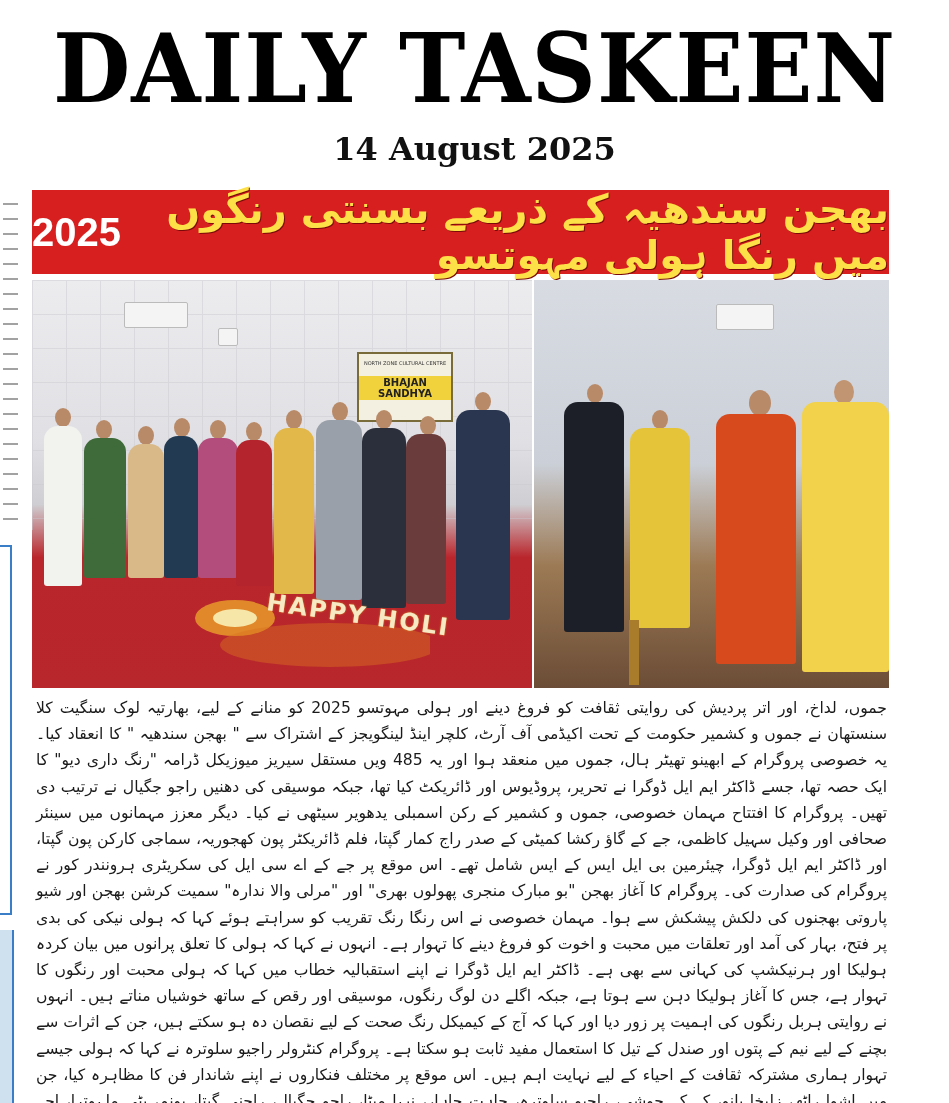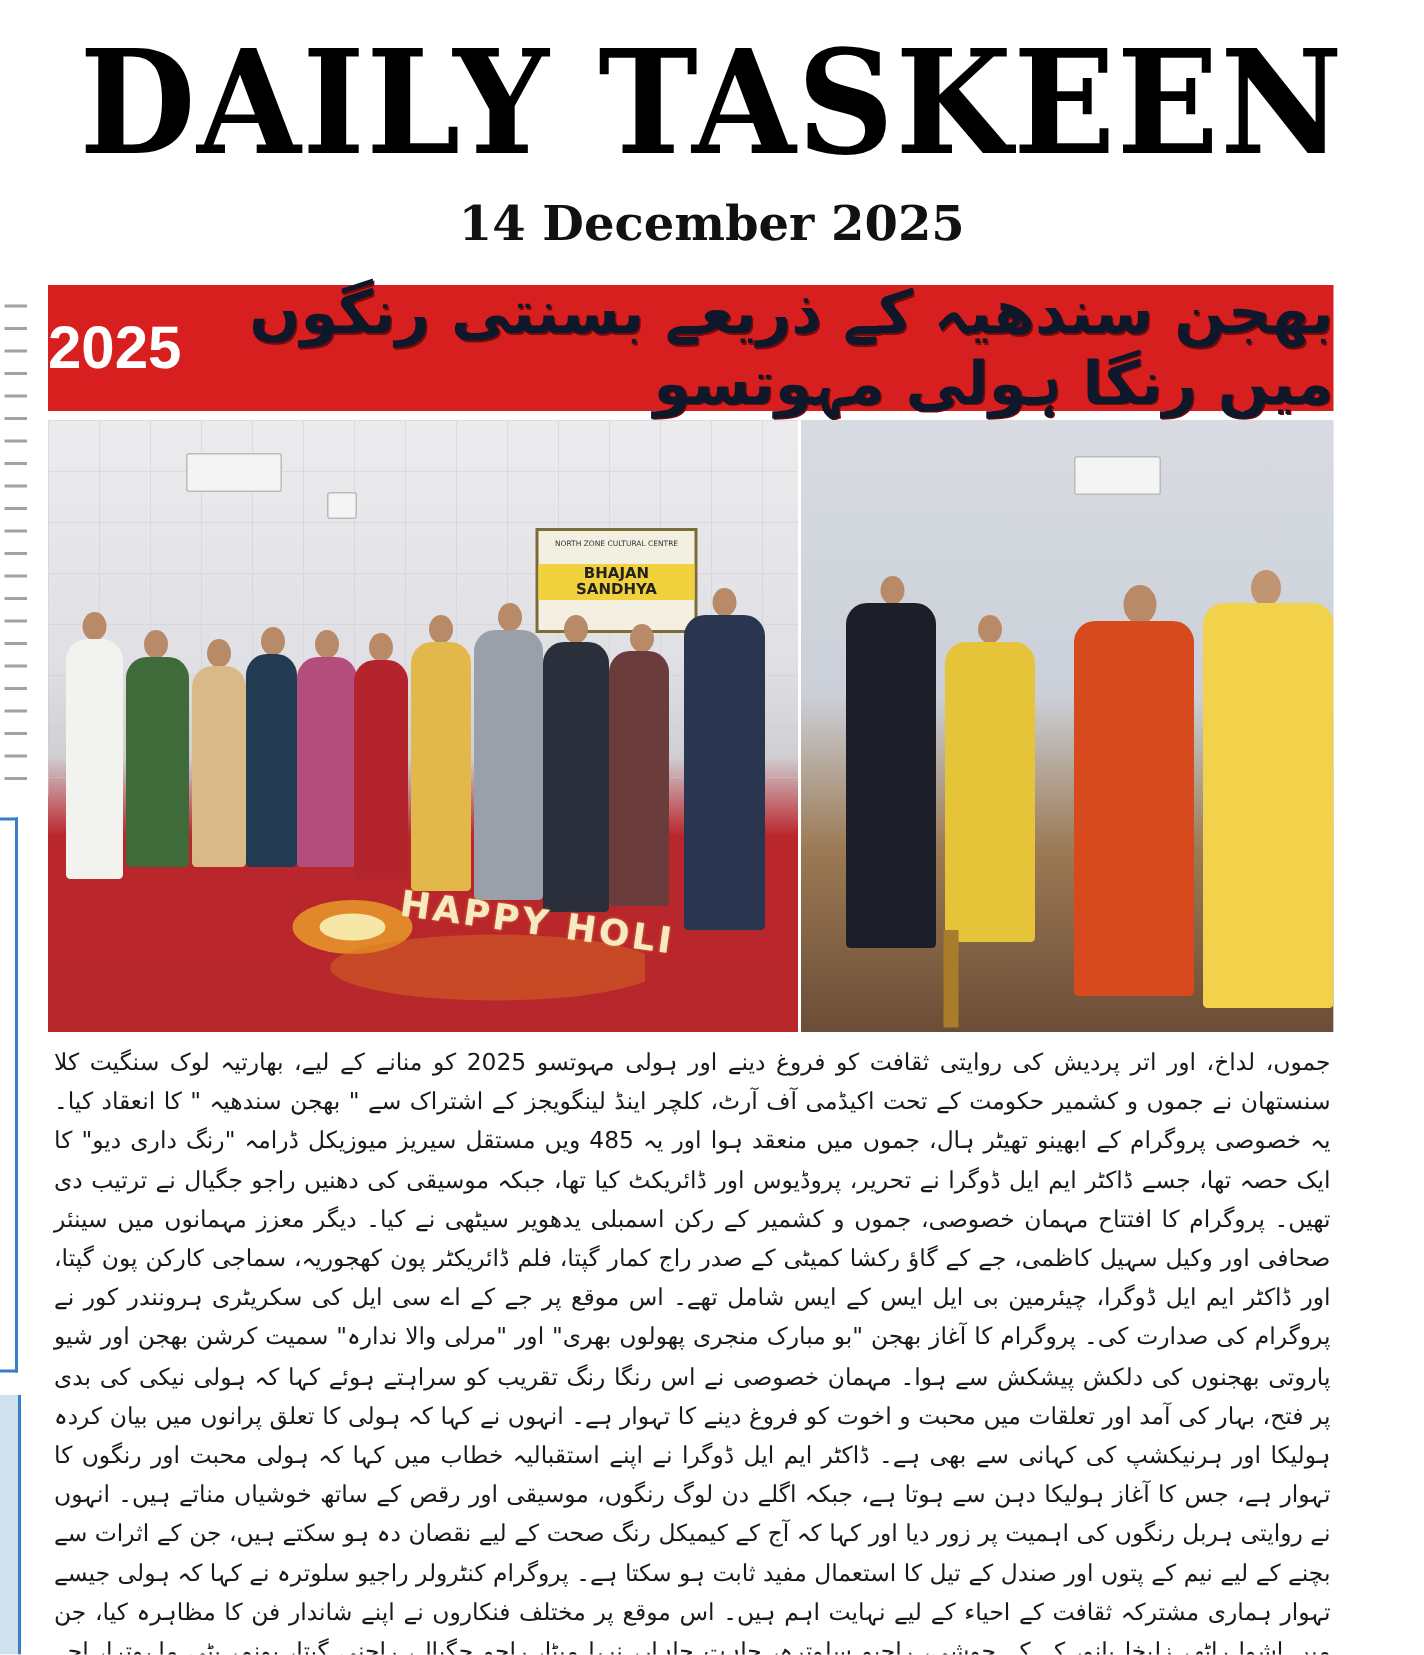--- a/index.html
+++ b/index.html
@@ -27,42 +27,42 @@
     .right-edge { position: absolute; left: 890px; top: 180px; width: 59px; height: 923px; background: #fff; }
 
     .article { position: absolute; left: 32px; top: 190px; width: 857px; height: 913px; background: #fff; }
 
     .headline-banner {
       position: absolute; left: 0; top: 0; width: 857px; height: 84px;
       background: #d81f1f; display: flex; align-items: center; justify-content: center;
       direction: rtl; gap: 14px;
     }
     .headline-banner .urdu {
-      font-family: "DejaVu Sans", sans-serif; font-weight: 700; font-size: 40px; color: #0f172a;
+      font-family: "DejaVu Sans", sans-serif; font-weight: 700; font-size: 40px; color: #fde047;
       text-shadow: 1px 1px 0 #7a0a0a;
     }
     .headline-banner .year {
       font-family: Liberation Sans, sans-serif; font-weight: 700; font-size: 40px; color: #fff;
       direction: ltr;
     }
 
     .photo {
       position: absolute; left: 0; top: 90px; width: 857px; height: 408px; overflow: hidden;
       background: #d9d9de;
     }
     .photo .left-scene { position: absolute; left: 0; top: 0; width: 500px; height: 408px;
       background: linear-gradient(180deg,#ececef 0%,#e0e0e4 40%,#cfcfd3 55%,#b9262c 68%,#b8272c 100%); }
     .photo .right-scene { position: absolute; left: 502px; top: 0; width: 355px; height: 408px;
       background: linear-gradient(180deg,#d8dbe2 0%,#cbd0d8 45%,#9c7a55 70%,#6b4c36 100%); }
     .photo .divider { position: absolute; left: 500px; top: 0; width: 2px; height: 408px; background: #fff; }
     .tile-grid { position: absolute; inset: 0; background-image:
       linear-gradient(#c9c9cf 1px, transparent 1px), linear-gradient(90deg,#c9c9cf 1px, transparent 1px);
       background-size: 34px 34px; opacity: 0.45; height: 250px; }
     .ac { position: absolute; background: #f4f4f4; border: 1px solid #bbb; height: 26px; border-radius: 2px; }
-    .banner-sign { position: absolute; left: 325px; top: 72px; width: 108px; height: 70px;
+    .banner-sign { position: absolute; left: 325px; top: 72px; width: 96px; height: 70px;
       background: #f3f0e2; border: 2px solid #7a6b3a; text-align: center; font-family: "DejaVu Sans", sans-serif; }
     .banner-sign .t1 { font-size: 5px; color: #333; margin-top: 6px; }
     .banner-sign .t2 { font-size: 10px; font-weight: 700; color: #222; margin-top: 10px; background: #f2d23c; display: inline-block; padding: 1px 3px; }
     .person { position: absolute; border-radius: 14px 14px 3px 3px; }
     .head { position: absolute; width: 16px; height: 19px; border-radius: 50%; background: #b98a68; }
     .rangoli { position: absolute; left: 148px; top: 310px; width: 250px; height: 80px; }
     .rangoli-text { position: absolute; left: 234px; top: 322px; font-family: "DejaVu Sans", sans-serif; font-weight: 700;
       font-size: 24px; color: #f6e9c4; transform: rotate(8deg); letter-spacing: 2px; line-height: 26px; text-shadow: 0 0 2px #d88a1f; }
     .lamp { position: absolute; left: 597px; top: 340px; width: 10px; height: 65px; background: #a87c2a; }
 
@@ -70,21 +70,21 @@
       position: absolute; left: 4px; top: 505px; width: 851px; height: 400px;
       direction: rtl; text-align: justify; text-align-last: right;
       font-family: "DejaVu Sans", sans-serif; font-size: 15.6px; line-height: 26.2px; color: #1a1a1a;
     }
     .body-text p { margin: 0; }
   </style>
 </head>
 <body>
 
 <div class="masthead">DAILY TASKEEN</div>
-<div class="issue-date">14 December 2025</div>
+<div class="issue-date">14 August 2025</div>
 
 <div class="left-strip">
   <div class="ln"></div>
     <div class="ln"></div>
     <div class="ln"></div>
     <div class="ln"></div>
     <div class="ln"></div>
   <div class="ln"></div>
     <div class="ln"></div>
     <div class="ln"></div>

